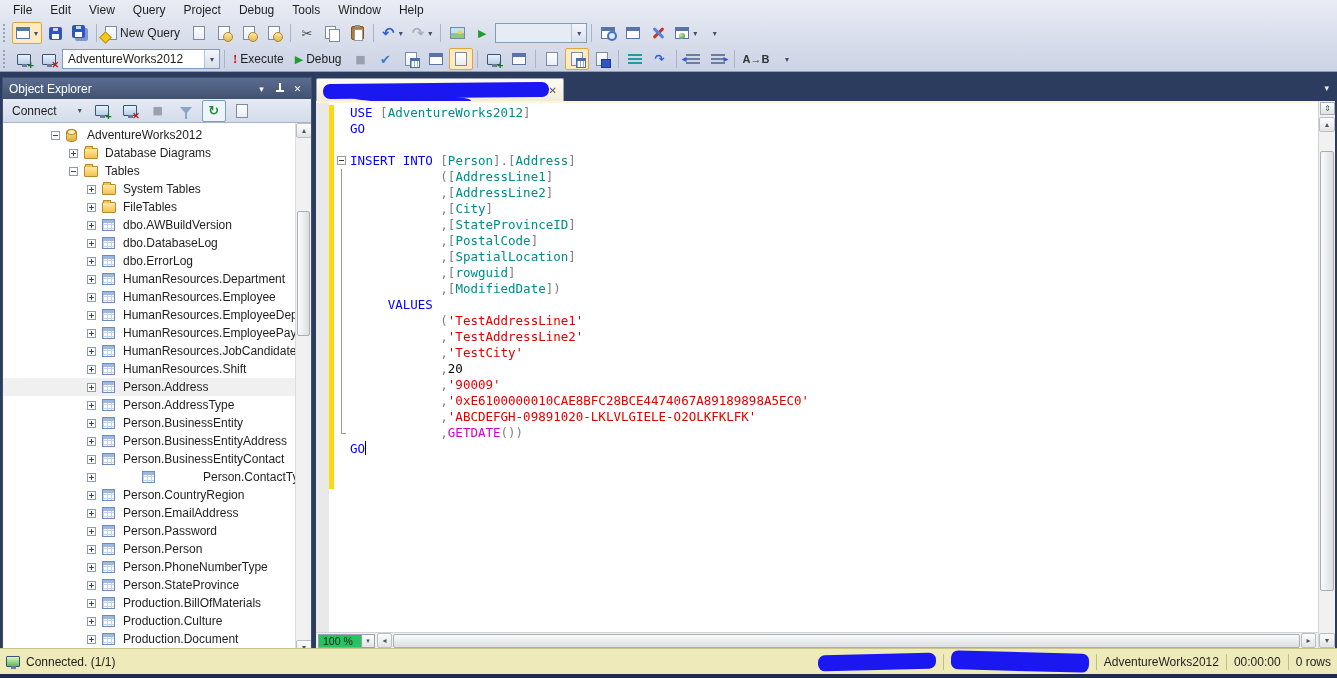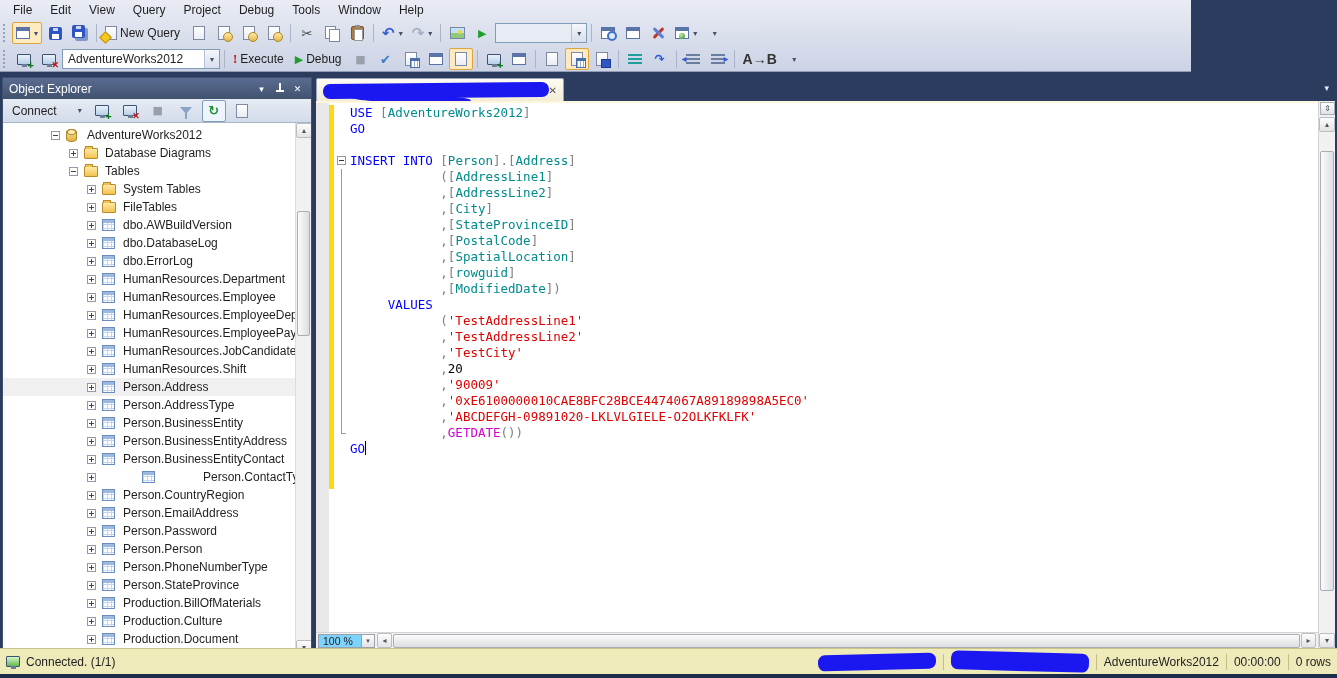--- a/index.html
+++ b/index.html
@@ -1,19 +1,19 @@
 <!DOCTYPE html>
 <html><head>
 <meta charset="utf-8">
 <style>
   * { margin:0; padding:0; box-sizing:border-box; }
   html,body { width:1337px; height:678px; overflow:hidden;
     font-family:"Liberation Sans", sans-serif; font-size:12px; color:#1e1e1e;
     background:#2b3c5e; }
-  .chrome { position:absolute; left:0; top:0; width:1191px; height:72px;
+  .chrome { position:absolute; left:0; top:0; width:1337px; height:72px;
     background:linear-gradient(#e9ecf4,#ccd3e5); border-bottom:1px solid #8f9cb3; }
   
   .menubar { position:absolute; left:0; top:0; width:100%; height:20px; display:flex; align-items:center; padding-left:4px; }
   .menu-item { padding:2px 9px; cursor:default; }
   
   .tbrow { position:absolute; left:0; width:100%; height:26px; display:flex; align-items:center; gap:1px; }
   .tb1 { top:20px; } .tb2 { top:46px; }
   .grip { width:5px; height:18px; margin:0 3px; border-left:2px dotted #96a2bc; }
   .sep { width:1px; height:18px; background:#aab4c9; margin:0 3px; }
   .tbtn { height:22px; min-width:24px; display:flex; align-items:center; justify-content:center; gap:3px; padding:0 3px; border:1px solid transparent; border-radius:2px; }
@@ -59,21 +59,21 @@
   .monic::after { content:""; position:absolute; left:4px; bottom:-3px; width:5px; height:3px; background:#6b7c94; }
   .monic.plus::before { content:"+"; position:absolute; right:-4px; bottom:-5px; color:#0c7a1c; font-weight:bold; font-size:11px; line-height:8px; }
   .monic.x::before { content:"✕"; position:absolute; right:-4px; bottom:-6px; color:#c81414; font-weight:bold; font-size:9px; }
   .monic.green { background:linear-gradient(#d6f5c8,#66b84e); }
   .funnel { width:0; height:0; border-left:6px solid transparent; border-right:6px solid transparent; border-top:7px solid #8aa3c8; position:relative; }
   .funnel::after { content:""; position:absolute; left:-1px; top:-2px; width:2px; height:7px; background:#8aa3c8; }
   .lines-teal { width:14px; height:11px; background:repeating-linear-gradient(#1f9e9e 0 2px,transparent 2px 4px); }
   .indentic { width:14px; height:11px; background:repeating-linear-gradient(#6b7ea0 0 2px,transparent 2px 4px); position:relative; }
   .indentic::after { content:"◂"; position:absolute; left:-4px; top:-1px; color:#2f5bd7; font-size:10px; font-family:"DejaVu Sans",sans-serif; }
   .indentic.right::after { content:"▸"; left:auto; right:-4px; }
-  .abic { font-size:14px; font-weight:bold; color:#333; }
+  .abic { font-size:11px; font-weight:bold; color:#333; }
   .combo { height:20px; background:#fff; border:1px solid #7f9db9; display:flex; align-items:center; justify-content:space-between; padding-left:5px; }
   .combo .arrowbox { width:15px; height:100%; display:flex; align-items:center; justify-content:center; background:linear-gradient(#f4f6fb,#d8dfec); border-left:1px solid #b5c2d6; font-size:8px; color:#44506a; }
   .combo.disabled { background:#e7ebf3; }
   
   .oe { position:absolute; left:2px; top:77px; width:310px; height:595px; background:#eef2f8; border:1px solid #3d5070; display:flex; flex-direction:column; }
   .oe-title { height:21px; background:linear-gradient(#5a6c90,#41526f); color:#fff; display:flex; align-items:center; padding:0 6px; flex:0 0 auto; }
   .oe-title .sp { flex:1; }
   .oe-tbtn { width:15px; height:15px; display:flex; align-items:center; justify-content:center; color:#fff; font-size:9px; margin-left:3px; }
   .pinic { position:relative; width:8px; height:11px; }
   .pinic::before { content:""; position:absolute; left:3px; top:0; width:2px; height:7px; background:#fff; }
@@ -118,21 +118,21 @@
   .ol.e::before { content:""; position:absolute; left:7px; top:0; height:9px; width:1px; background:#9a9a9a; }
   .ol.e::after { content:""; position:absolute; left:7px; top:8px; width:5px; height:1px; background:#9a9a9a; }
   .olbox { position:absolute; left:3px; top:3px; width:9px; height:9px; border:1px solid #9a9a9a; background:#fff; }
   .olbox::before { content:""; position:absolute; left:1px; top:3px; width:5px; height:1px; background:#333; }
   .kw { color:#0000ff; } .id { color:#008b8b; } .gr { color:#808080; }
   .st { color:#e00000; } .fn { color:#d000d0; } .nm { color:#000; } .pl { color:#000; }
   .caret { display:inline-block; width:1px; height:14px; background:#000; margin-left:0px; vertical-align:-2px; }
   .ed-vsb { position:absolute; right:0; top:24px; bottom:0; width:17px; background:#f1f1f1; border-left:1px solid #d4d4d4; }
   .splitbtn { width:15px; height:13px; margin:1px; background:linear-gradient(#fdfdfd,#e0e2e6); border:1px solid #a9adb5; display:flex; align-items:center; justify-content:center; font-size:8px; color:#4a4e55; font-family:"DejaVu Sans",sans-serif; }
   .ed-bottom { position:absolute; left:0; right:17px; bottom:0; height:16px; background:#f1f1f1; border-top:1px solid #d4d4d4; display:flex; align-items:center; }
-  .zoombox { width:44px; height:14px; background:#7dd3fc; border:1px solid #9aa1ad; font-size:10.5px; display:flex; align-items:center; padding-left:4px; margin-left:2px; }
+  .zoombox { width:44px; height:14px; background:#22c55e; border:1px solid #9aa1ad; font-size:10.5px; display:flex; align-items:center; padding-left:4px; margin-left:2px; }
   .zoomdd { width:13px; height:14px; border:1px solid #9aa1ad; border-left:none; background:linear-gradient(#fdfdfd,#e3e3e5); display:flex; align-items:center; justify-content:center; font-size:7px; color:#50545c; font-family:"DejaVu Sans",sans-serif; }
   
   .statusbar { position:absolute; left:0; top:648px; width:1337px; height:26px; background:#eeeaba; border-top:1px solid #c9c48a; display:flex; align-items:center; padding:0 6px; }
   .statusbar .sp { flex:1; }
   .ssep { width:1px; height:16px; background:#c2bd85; margin:0 7px; }
   .redact.sblob1 { width:118px; height:16px; transform:rotate(-1.5deg); }
   .redact.sblob2 { width:138px; height:19px; transform:rotate(1.5deg); }
   .bottomnavy { position:absolute; left:0; top:674px; width:1337px; height:4px; background:#1b2c4a; }
 </style>
 </head>

